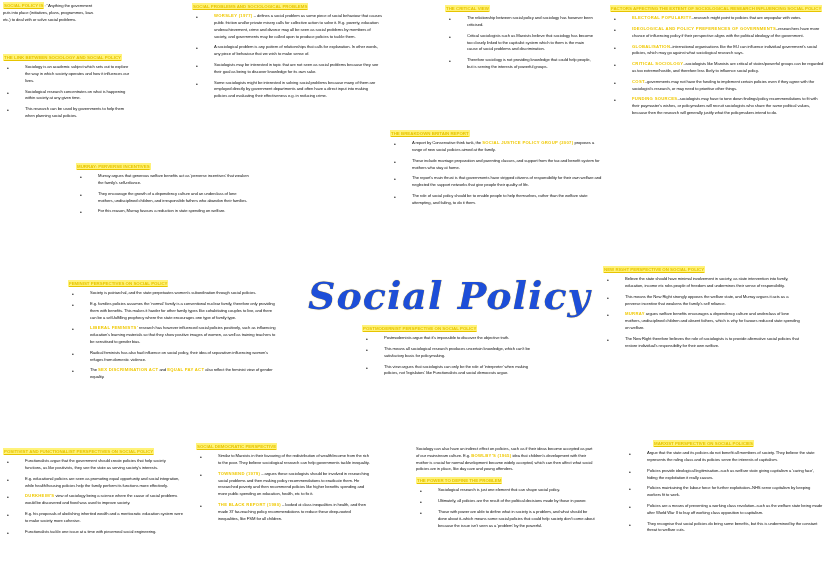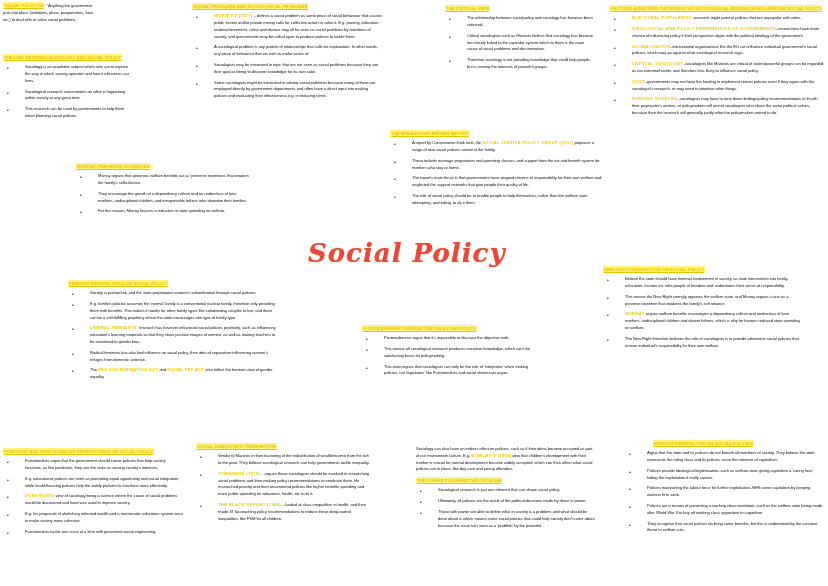--- a/index.html
+++ b/index.html
@@ -18,23 +18,23 @@
     text-transform: uppercase; padding: 0 1px; margin-bottom: 3px;
   }
   .hl { color: #f0c800; font-weight: bold; text-transform: uppercase; letter-spacing: 0.3px; }
   ul { list-style: none; margin: 0; padding: 0; }
   li { position: relative; padding-left: 22px; margin-bottom: 4px; }
   li::before {
     content: "\2022"; position: absolute; left: 4px; top: 0; font-size: 5px;
   }
   p { margin: 0 0 4px 0; }
   .title {
-    position: absolute; left: 308px; top: 232px;
+    position: absolute; left: 308px; top: 265px;
     font-family: "DejaVu Serif", serif; font-style: italic; font-weight: bold;
-    font-size: 26px; color: #ef4444; letter-spacing: 1px;
+    font-size: 38px; color: #1d4ed8; letter-spacing: 1px;
     text-shadow: 0 0 1px #e0a800;
   }
 </style>
 </head>
 <body>
 
 <div class="title">Social Policy</div>
 
 <div class="block" style="left:3px;top:2px;width:92px;">
   <span class="hdr" style="margin:0">SOCIAL POLICY IS</span><span>: "Anything the government puts into place (initiatives, plans, programmes, laws etc.) to deal with or solve social problems.</span>

